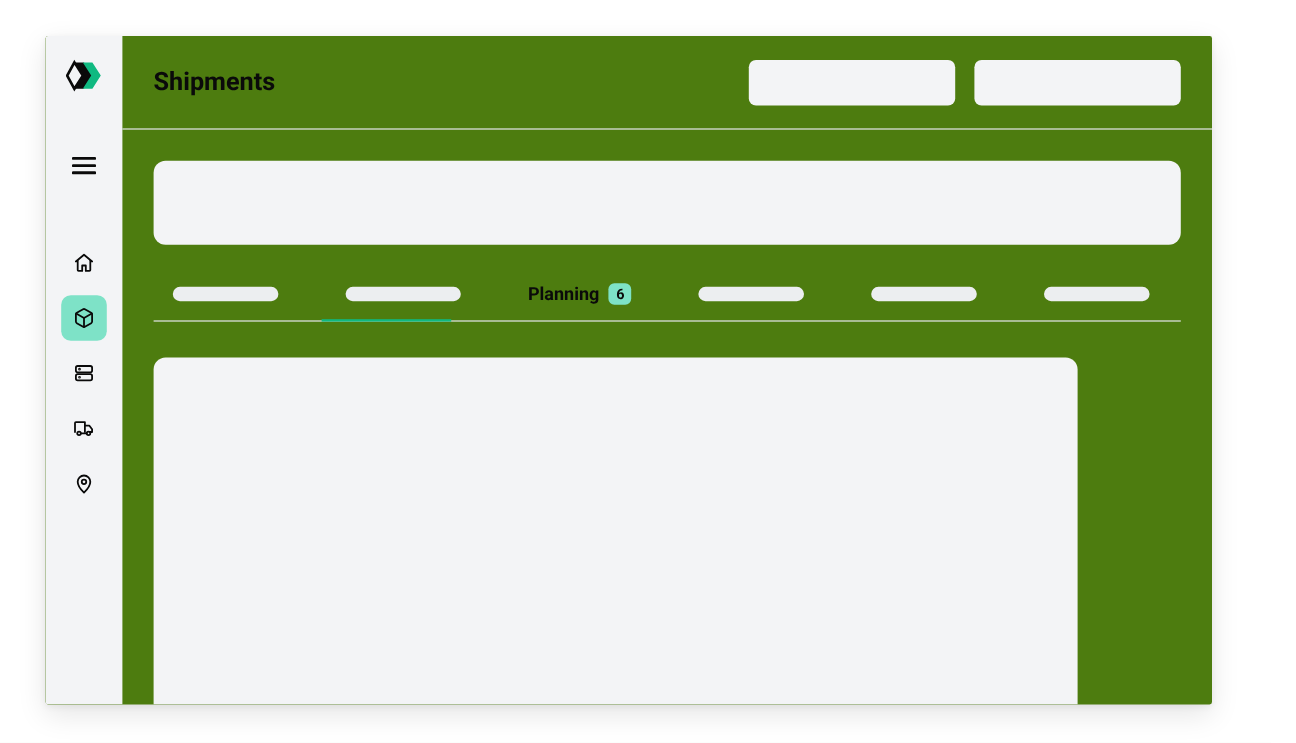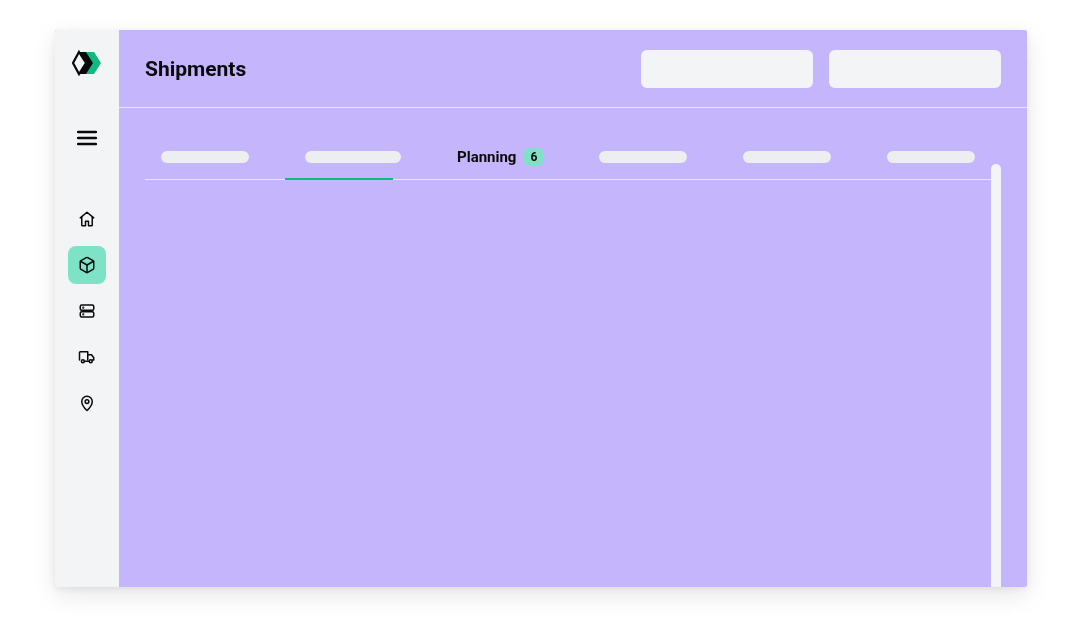--- a/index.html
+++ b/index.html
@@ -5,25 +5,25 @@
   * { box-sizing: border-box; margin: 0; padding: 0; }
   html, body { width: 1080px; height: 619px; font-family: -apple-system, BlinkMacSystemFont, "Segoe UI", Roboto, sans-serif; background: #fff; }
   .canvas {
     position: relative;
     width: 1080px;
     height: 619px;
     background: #fff;
   }
   .app {
     position: absolute;
-    left: 55px;
+    left: 38px;
     top: 30px;
     width: 972px;
     height: 557px;
-    background: #c4b5fd;
+    background: #4d7c0f;
     border-radius: 2px;
     box-shadow: 0 8px 24px rgba(0,0,0,0.10), 0 2px 6px rgba(0,0,0,0.06);
     overflow: hidden;
     display: flex;
   }
   .sidebar {
     width: 64px;
     min-width: 64px;
     background: #f3f4f6;
     display: flex;
@@ -92,21 +92,21 @@
     height: 38px;
     background: #f3f4f6;
     border-radius: 6px;
   }
   .top-skel.a { width: 172px; }
   .top-skel.b { width: 172px; }
   .content {
     padding: 26px 26px 0 26px;
     flex: 1;
     display: flex;
-    flex-direction: row;
+    flex-direction: column;
     min-height: 0;
   }
   .banner-skel {
     height: 70px;
     background: #f3f4f6;
     border-radius: 10px;
     margin-bottom: 18px;
   }
   .tabs {
     display: flex;

